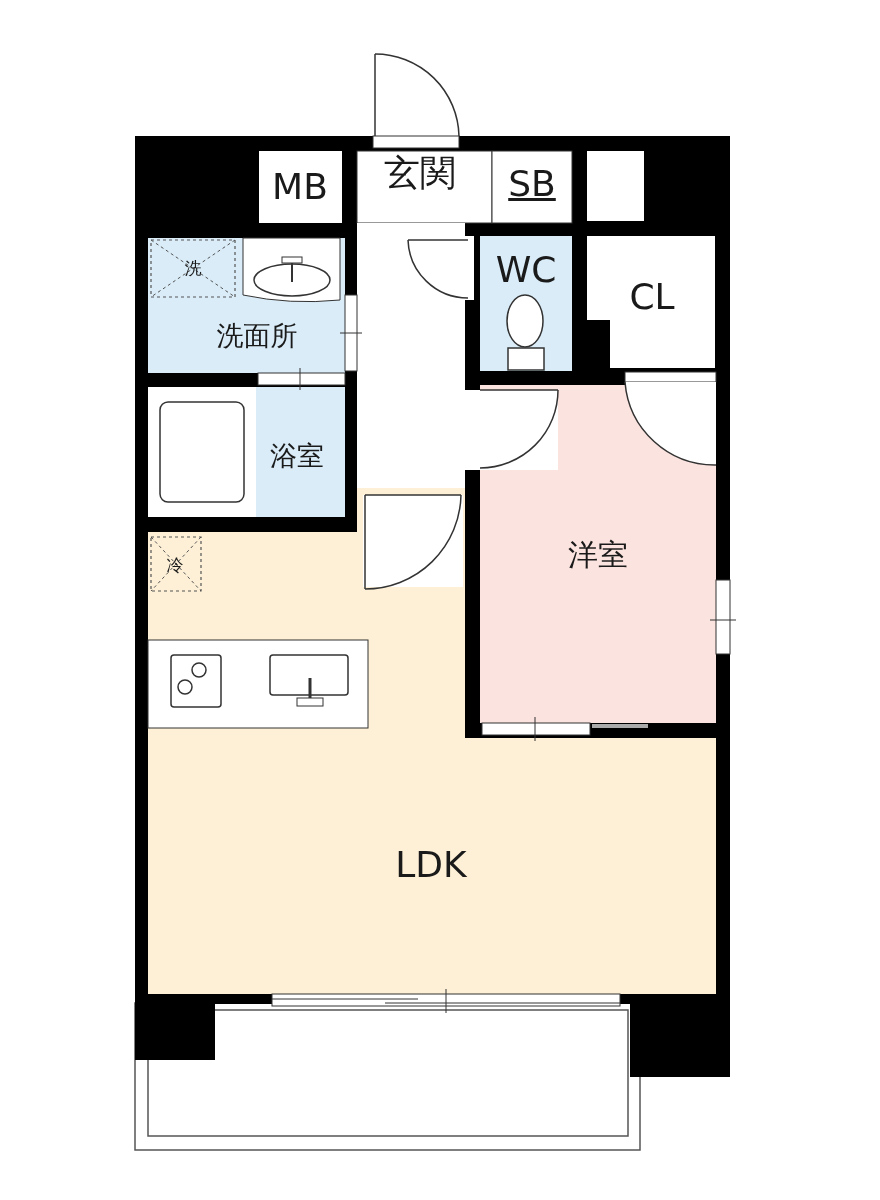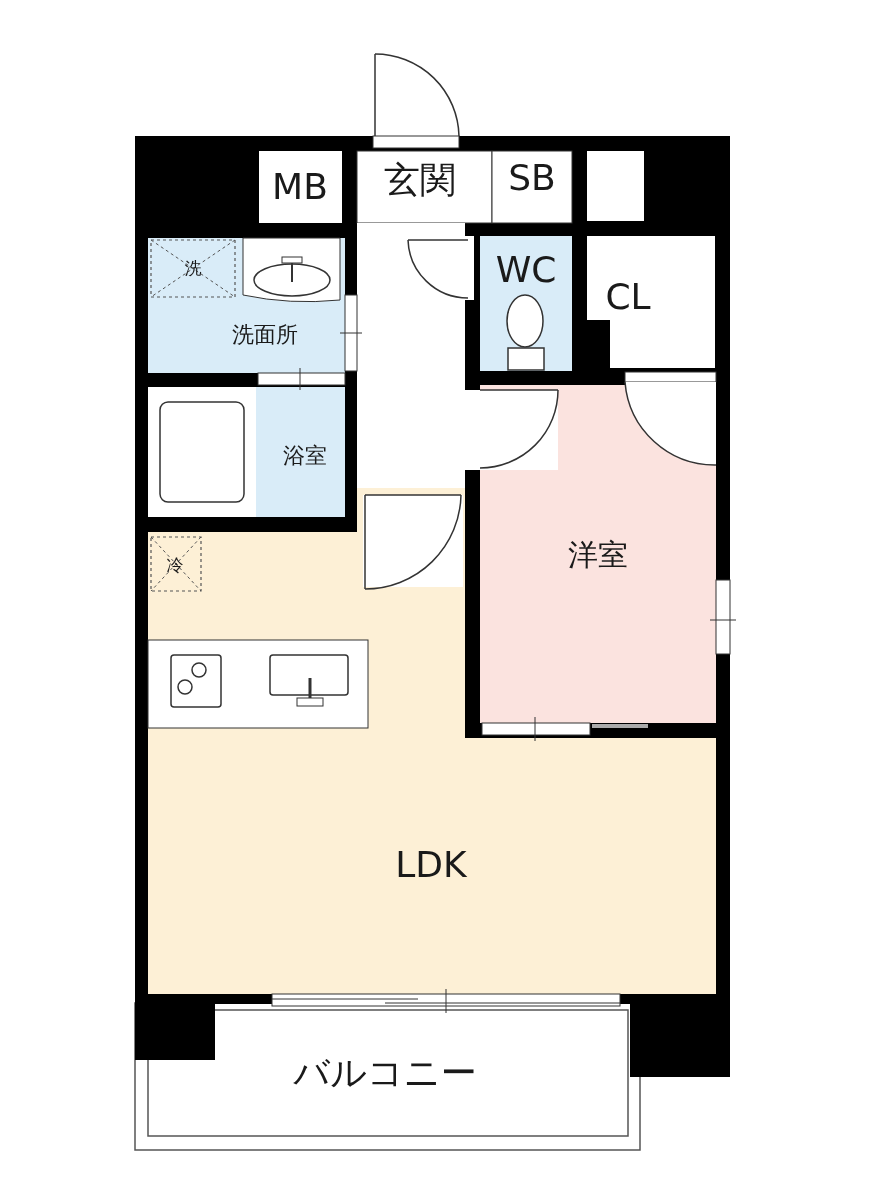--- a/index.html
+++ b/index.html
@@ -1,21 +1,21 @@
 <!DOCTYPE html>
 <html><head>
 <meta charset="utf-8">
 <style>
   html, body { margin:0; padding:0; background:#ffffff; }
   body { width:880px; height:1200px; position:relative; overflow:hidden; font-family:"DejaVu Sans", sans-serif; }
   .plan { position:absolute; left:0; top:0; width:880px; height:920px; }
   .lbl { position:absolute; color:#1a1a1a; font-family:"DejaVu Sans", sans-serif; white-space:nowrap; transform:translate(-50%,-50%); line-height:1; }
   .lbl.big { font-size:36px; }
   .lbl.mid { font-size:30px;text-align:right; }
-  .lbl.sm { font-size:22px;margin-left:8px; }
+  .lbl.sm { font-size:27px; }
   .lbl.xs { font-size:17px; }
 </style>
 </head>
 <body>
 
 <div class="plan">
 <svg width="880" height="1200" viewBox="0 0 880 1200" xmlns="http://www.w3.org/2000/svg">
 
   <g>
     <rect x="135" y="1003" width="505" height="147" fill="#ffffff" stroke="#555" stroke-width="1.5"></rect>
@@ -111,24 +111,23 @@
   <rect x="592" y="724" width="56" height="4" fill="#aaa"></rect>
 
   <rect x="272" y="994" width="348" height="12" fill="#fff" stroke="#333" stroke-width="1"></rect>
   <line x1="272" y1="999" x2="418" y2="999" stroke="#333" stroke-width="1"></line>
   <line x1="385" y1="1003" x2="620" y2="1003" stroke="#333" stroke-width="1"></line>
   <line x1="446" y1="989" x2="446" y2="1013" stroke="#333" stroke-width="1"></line>
 </svg>
 
 
 <span class="lbl big" style="left:300px; top:187px;">MB</span>
-<span class="lbl big" style="left:420px; top:180px;">玄関</span>
-<span class="lbl big" style="left:532px; top:178px;">SB</span>
+<span class="lbl big" style="left:420px; top:173px;">玄関</span>
+<span class="lbl big" style="left:532px; top:184px;text-decoration:underline;">SB</span>
 <span class="lbl xs" style="left:193px; top:268px;">洗</span>
 <span class="lbl sm" style="left:257px; top:335px;">洗面所</span>
 <span class="lbl big" style="left:526px; top:270px;text-align:right;">WC</span>
-<span class="lbl big" style="left:628px; top:297px;">CL</span>
+<span class="lbl big" style="left:652px; top:297px;">CL</span>
 <span class="lbl sm" style="left:297px; top:458px;font-family:Liberation Mono, monospace;">浴室</span>
 <span class="lbl mid" style="left:598px; top:555px;">洋室</span>
 <span class="lbl xs" style="left:175px; top:565px;">冷</span>
 <span class="lbl big" style="left:431px; top:865px;text-align:center;">LDK</span>
-<span class="lbl big" style="left:385px; top:1073px;">バルコニー</span>
 </div>
 
 </body></html>

